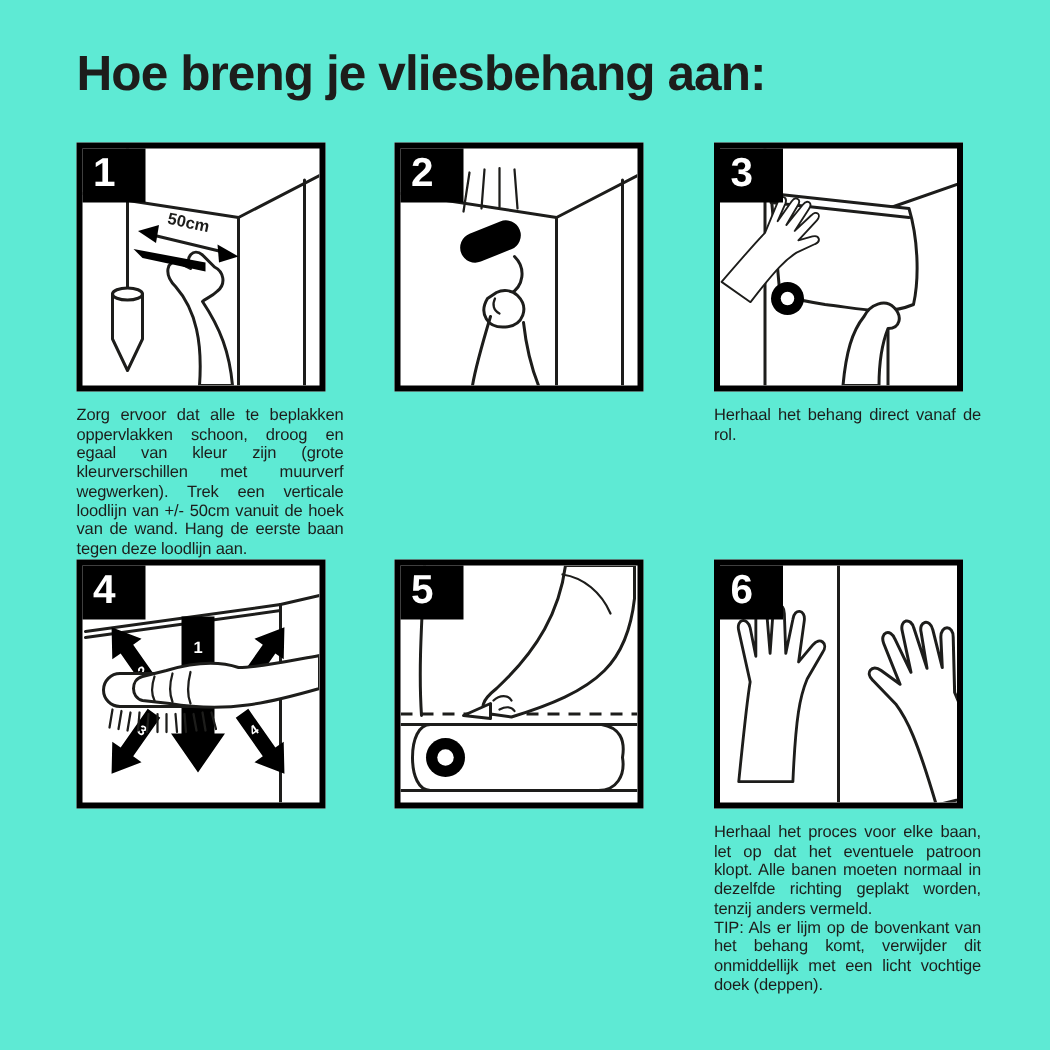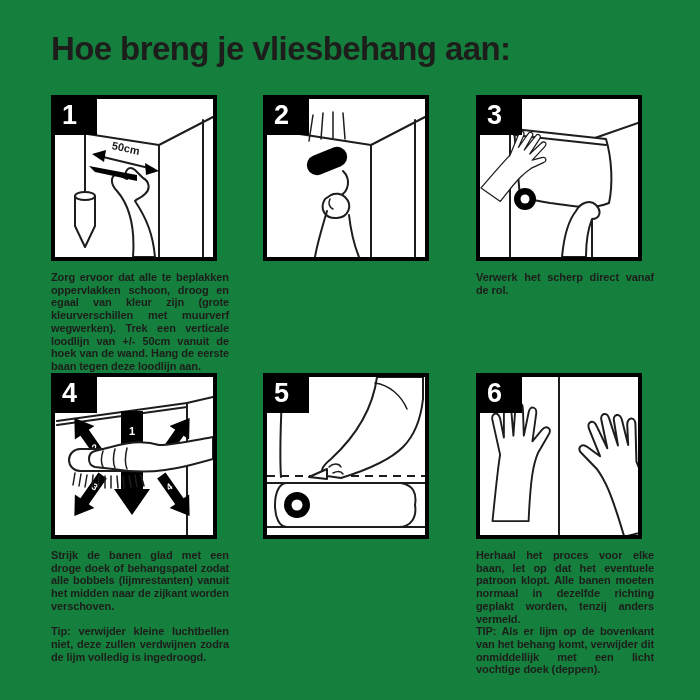--- a/index.html
+++ b/index.html
@@ -1,17 +1,17 @@
 <!DOCTYPE html>
 <html><head>
 <meta charset="utf-8">
 <style>
   html,body{margin:0;padding:0;background:#fff;}
   #sheet{
-    position:relative;width:700px;height:700px;background:#15803d;overflow:hidden;
+    position:relative;width:700px;height:700px;background:#5eead4;overflow:hidden;
     font-family:"Liberation Sans",sans-serif;color:#1d1d1b;
   }
   .title{
     position:absolute;left:51px;top:30px;width:620px;
     font-size:33px;font-weight:bold;letter-spacing:-0.6px;color:#1d1d1b;
   }
   .cell{position:absolute;width:178px;}
   .cell.c0{left:51px;}  .cell.c1{left:263px;}  .cell.c2{left:476px;}
   .cell.r0{top:95px;}   .cell.r1{top:373px;}
   .panel{
@@ -19,21 +19,21 @@
     border:4px solid #000;background:#fff;overflow:hidden;
   }
   .badge{
     position:absolute;top:-4px;left:-4px;width:46px;height:40px;background:#000;
     color:#fff;font-size:27px;font-weight:bold;line-height:40px;
     padding-left:11px;box-sizing:border-box;z-index:5;
   }
   .art{position:absolute;left:0;top:0;}
   .caption{
     margin-top:10px;width:178px;
-    font-size:11px;font-weight:bold;line-height:12.7px;letter-spacing:-0.1px;
+    font-size:11px;font-weight:normal;line-height:12.7px;letter-spacing:-0.1px;
     text-align:justify;white-space:pre-line;color:#1d1d1b;
   }
   svg .ln{stroke:#1d1d1b;stroke-width:2;fill:none;stroke-linecap:round;stroke-linejoin:round;}
   svg .wh{stroke:#1d1d1b;stroke-width:2;fill:#fff;stroke-linecap:round;stroke-linejoin:round;}
   svg .bk{fill:#000;stroke:none;}
   svg .thin{stroke:#1d1d1b;stroke-width:1.5;fill:none;stroke-linecap:round;}
   svg text{font-family:"Liberation Sans",sans-serif;font-weight:bold;}
 </style>
 </head>
 <body>
@@ -100,21 +100,21 @@
         <path class="wh" d="M34,30 L126,40 C132,60 133,86 129,104 C110,112 90,106 70,104 C58,102 48,100 40,98 C38,76 36,52 34,30 Z"></path>
         <line class="ln" x1="34" y1="36" x2="126" y2="46"></line>
         <g>
           <circle class="bk" cx="45" cy="100" r="11"></circle>
           <circle cx="45" cy="100" r="4.5" fill="#fff"></circle>
         </g>
         <use href="#hand-shape" transform="translate(42,-2) rotate(35) scale(0.62)"></use>
         <path class="wh" d="M82,158 C84,136 88,122 96,112 C100,104 110,100 116,106 C122,112 120,120 112,120 C108,130 106,144 106,158 Z"></path>
       </svg>
     </div>
-    <div class="caption">Verwerk het scherp direct vanaf de rol.</div>
+    <div class="caption">Herhaal het behang direct vanaf de rol.</div>
   </div>
 
   <div class="cell c0 r1">
     <div class="panel">
       <div class="badge">4</div>
       <svg class="art" width="158" height="158" viewBox="0 0 158 158">
         <defs>
           <path id="arrow-up" d="M0,-30 L14,-9 L6,-9 L6,28 L-6,28 L-6,-9 L-14,-9 Z"></path>
           <path id="hand-shape" d="M30,158 C34,118 36,100 38,88 L30,52 C28,44 36,42 38,50 L42,70 L42,44 C42,36 50,36 50,44 L52,68 L54,40 C54,32 62,32 62,40 L63,68 L68,44 C69,36 77,37 76,45 L72,74 L82,62 C87,56 93,61 89,67 L78,86 C73,98 70,112 68,158 Z" fill="#fff" stroke="#1d1d1b" stroke-width="2" stroke-linejoin="round"></path>
         </defs>
@@ -158,23 +158,20 @@
             <line x1="50" y1="99" x2="50" y2="111"></line>
           <line x1="56" y1="99" x2="56" y2="111"></line>
             <line x1="62" y1="99" x2="63" y2="111"></line>
           <line x1="68" y1="99" x2="69" y2="111"></line>
             <line x1="74" y1="99" x2="76" y2="110"></line>
           <line x1="80" y1="98" x2="82" y2="110"></line>
             <line x1="86" y1="98" x2="89" y2="109"></line>
         </g>
       </svg>
     </div>
-    <div class="caption">Strijk de banen glad met een droge doek of behangspatel zodat alle bobbels (lijmrestanten) vanuit het midden naar de zijkant worden verschoven.
-
-Tip: verwijder kleine luchtbellen niet, deze zullen verdwijnen zodra de lijm volledig is ingedroogd.</div>
   </div>
 
   <div class="cell c1 r1">
     <div class="panel">
       <div class="badge">5</div>
       <svg class="art" width="158" height="158" viewBox="0 0 158 158">
         <path class="ln" d="M16,0 C14,40 12,70 14,100"></path>
         <line class="ln" x1="0" y1="106" x2="158" y2="106"></line>
         <line class="ln" x1="0" y1="150" x2="158" y2="150"></line>
         <line x1="0" y1="99" x2="158" y2="99" stroke="#1d1d1b" stroke-width="2" stroke-dasharray="8 6" fill="none"></line>

